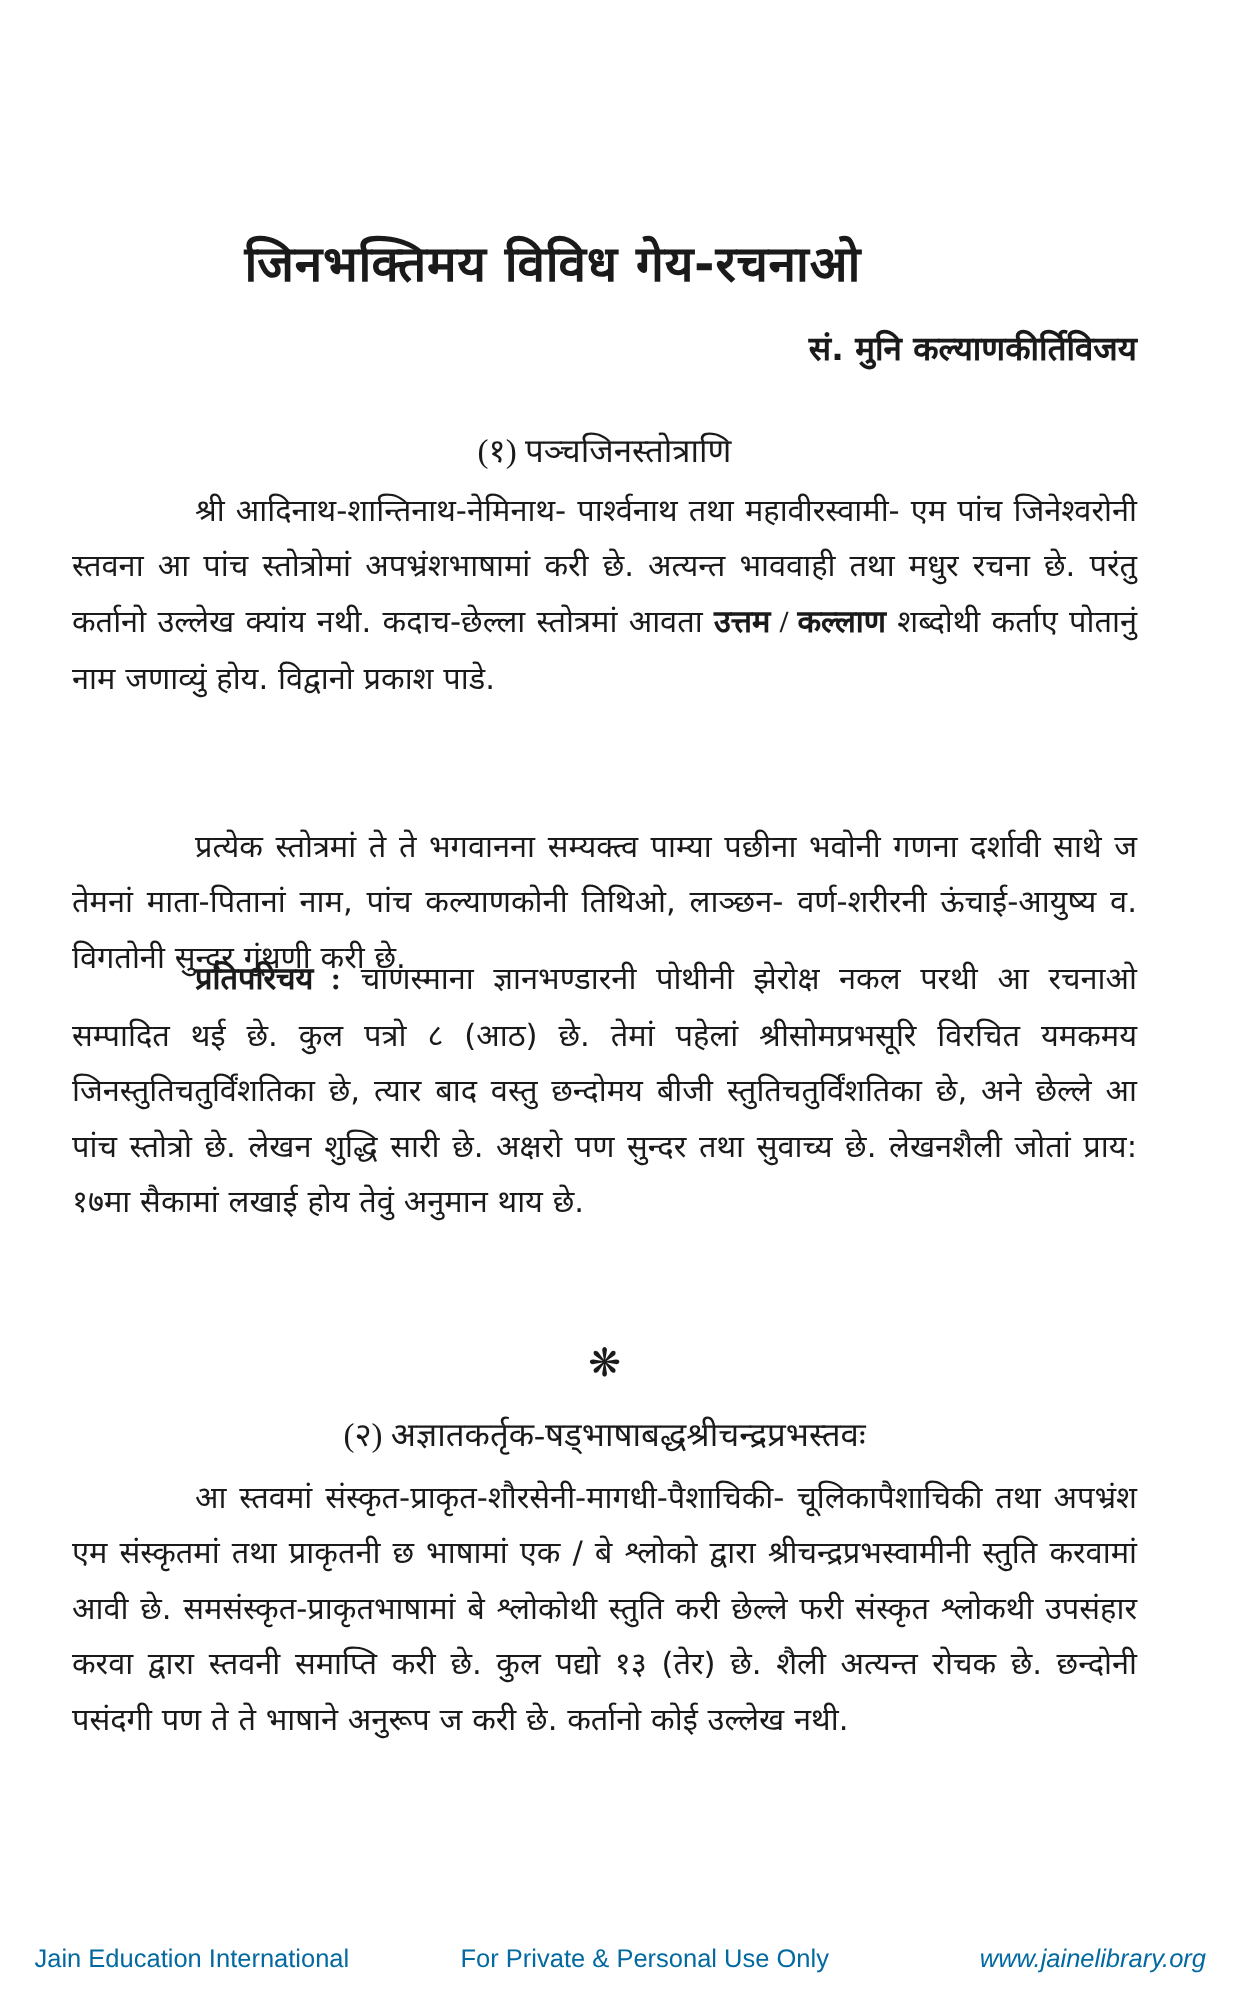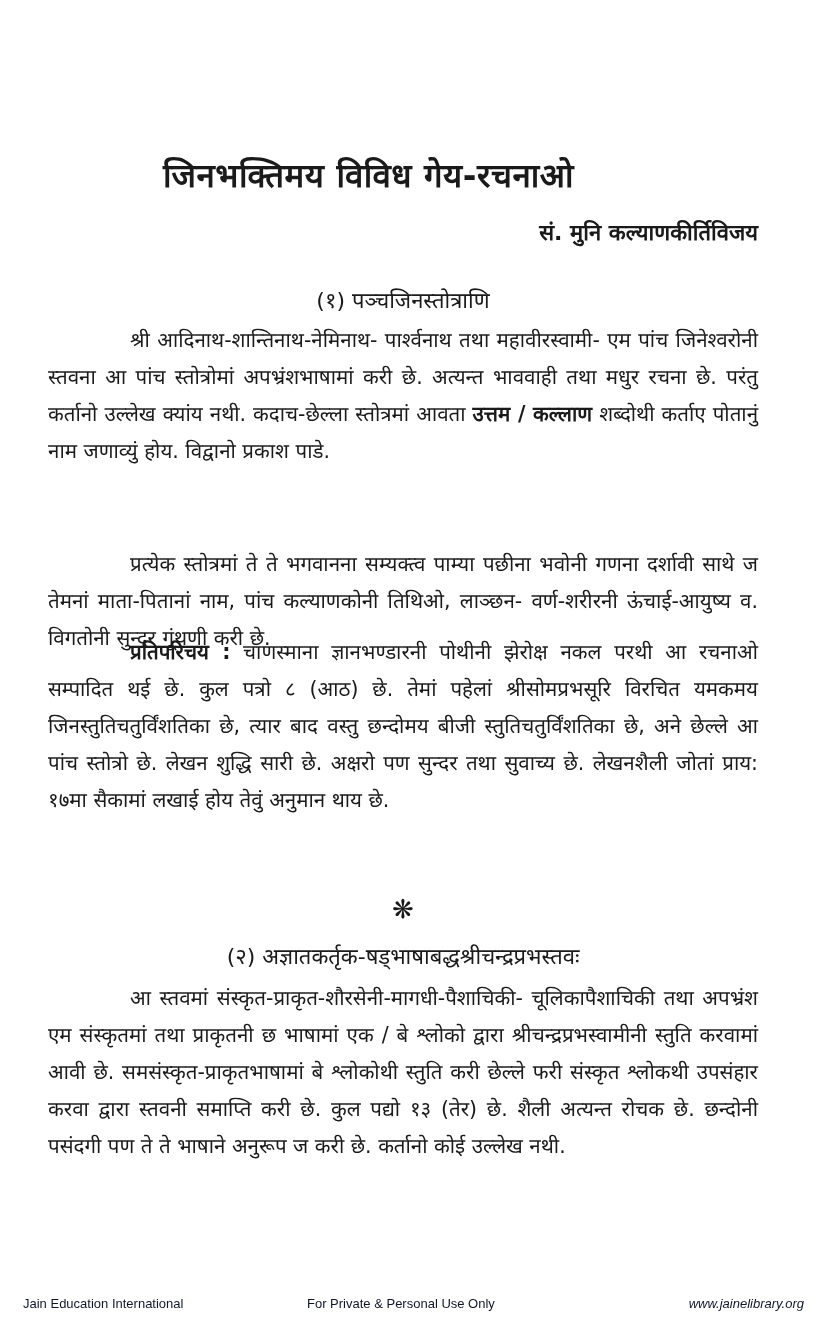--- a/index.html
+++ b/index.html
@@ -1,26 +1,26 @@
 <!DOCTYPE html>
 <html><head>
   <meta charset="utf-8">
   <style>
     html, body { margin: 0; padding: 0; background: #ffffff; }
     body { width: 828px; height: 1338px; position: relative; overflow: hidden;
       font-family: "DejaVu Sans", sans-serif; color: #1a1a1a; }
     .page { position: absolute; left: 48px; top: 0; width: 710px; }
     .title { position: absolute; left: 115px; top: 152px; font-size: 33px; font-weight: bold; white-space: nowrap; letter-spacing: 0.5px; }
     .editor { position: absolute; right: 0; top: 216px; font-size: 22px; font-weight: bold; white-space: nowrap; text-align: center; }
-    .sec-head { position: absolute; left: 0; width: 710px; text-align: center; font-size: 22px; white-space: nowrap; }
+    .sec-head { position: absolute; left: 0; width: 710px; text-align: center; font-size: 22px; white-space: nowrap; font-family: Liberation Serif, serif; }
     .para { position: absolute; left: 0; width: 710px; font-size: 20.5px; line-height: 37px; text-align: justify; }
     .para .indent { display: inline-block; width: 82px; }
-    .para b { font-weight: bold; }
+    .para b { font-weight: bold; font-family: Liberation Serif, serif; }
     .star { position: absolute; left: 0; width: 710px; text-align: center; top: 894px; font-size: 26px; font-weight: bold; }
-    .footer { position: absolute; top: 1296px; font-size: 13px; color: #0f172a; font-family: "Liberation Sans", sans-serif; white-space: nowrap; }
+    .footer { position: absolute; top: 1296px; font-size: 17px; color: #0369a1; font-family: "Liberation Sans", sans-serif; white-space: nowrap; }
   </style>
 </head>
 <body>
 
 <div class="page">
   <div class="title">जिनभक्तिमय विविध गेय-रचनाओ</div>
   <div class="editor">सं. मुनि कल्याणकीर्तिविजय</div>
 
   <div class="sec-head" style="top:284px;">(१) पञ्चजिनस्तोत्राणि</div>
 

